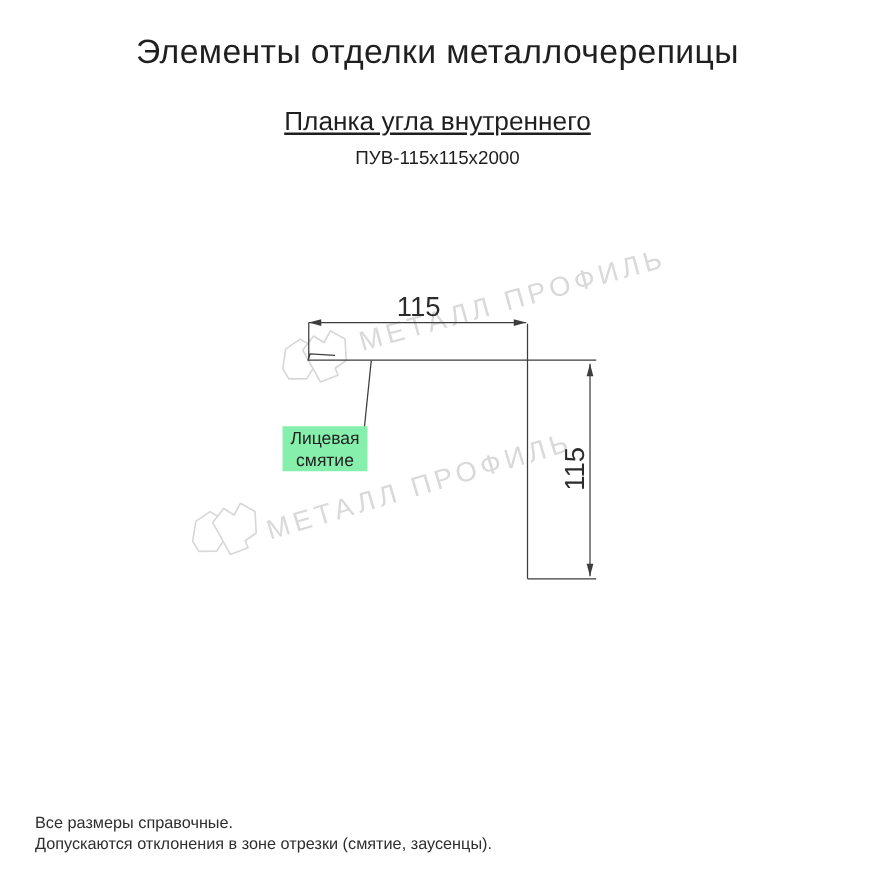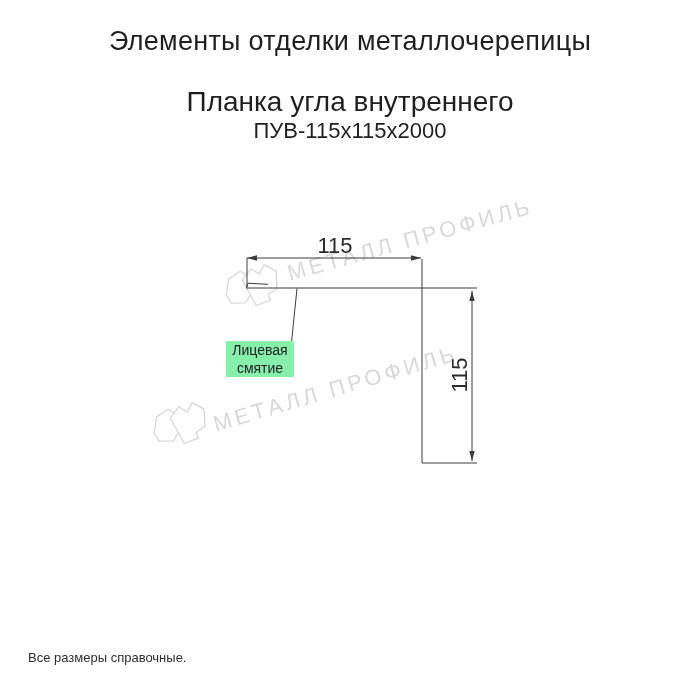--- a/index.html
+++ b/index.html
@@ -7,25 +7,25 @@
     position:relative;width:700px;height:700px;background:#ffffff;overflow:hidden;
     font-family:"Liberation Sans","DejaVu Sans",sans-serif;color:#222222;
   }
   .abs{position:absolute;}
   .page-title{
     left:0;right:0;top:26px;text-align:center;
     font-size:27px;letter-spacing:.3px;color:#1f1f1f;white-space:nowrap;
   }
   .product-name{
     left:0;right:0;top:86px;text-align:center;
-    font-size:28px;color:#1f1f1f;white-space:nowrap;
+    font-size:21px;color:#1f1f1f;white-space:nowrap;text-decoration:underline;
   }
   .product-sku{
     left:0;right:0;top:118px;text-align:center;
-    font-size:22px;color:#1f1f1f;white-space:nowrap;
+    font-size:15px;color:#1f1f1f;white-space:nowrap;
   }
   
   .wm-text{
     font-size:22px;letter-spacing:3.5px;color:#d9d9d9;white-space:nowrap;
     transform-origin:left center;z-index:0;
   }
   .wm-text-1{left:288px;top:261px;transform:rotate(-15.5deg);}
   .wm-text-2{left:214px;top:412px;transform:rotate(-16.5deg);}
   .wm-logo{z-index:0;}
   .wm-logo-1{left:222px;top:264px;transform:rotate(-13deg);}
@@ -98,14 +98,15 @@
 
   <div class="abs dim-label dim-w">115</div>
   <div class="abs dim-label dim-h">115</div>
 
   <div class="abs face-label">
     <div>Лицевая</div>
     <div>смятие</div>
   </div>
 
   <div class="abs footer footer-1">Все размеры справочные.</div>
+  <div class="abs footer footer-2">Допускаются отклонения в зоне отрезки (смятие, заусенцы).</div>
 
 </div>
 
 </body></html>

